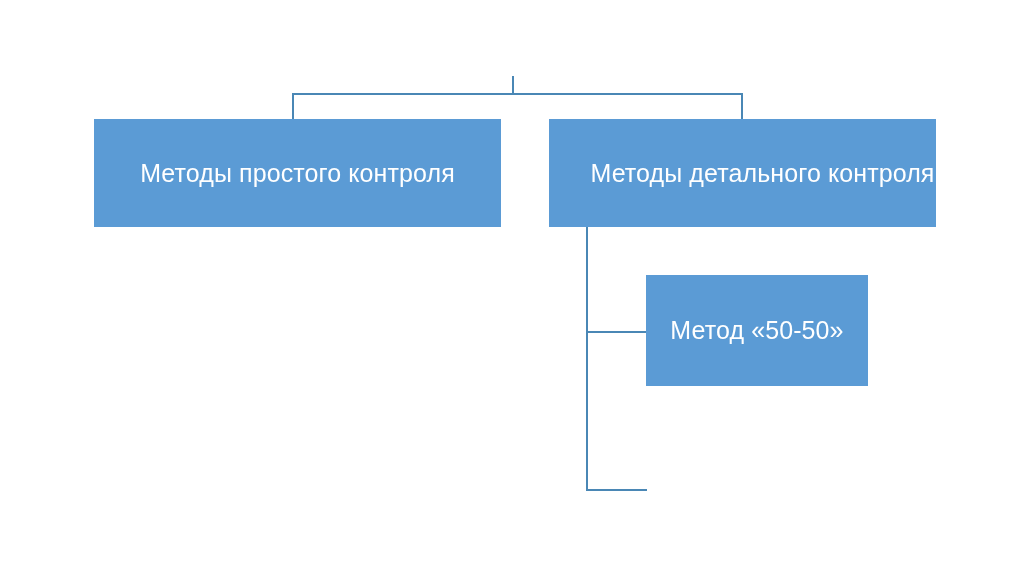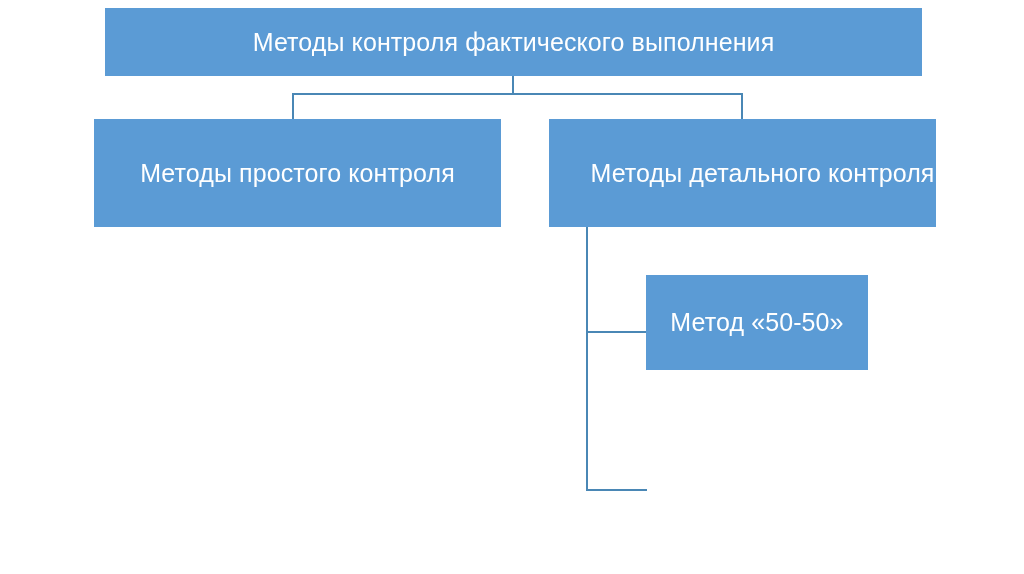--- a/index.html
+++ b/index.html
@@ -50,21 +50,21 @@
     top: 119px;
     width: 387px;
     height: 108px;
     font-size: 25px;
     padding-left: 40px;
   }
   #node-fifty {
     left: 646px;
     top: 275px;
     width: 222px;
-    height: 95px;
+    height: 111px;
     font-size: 25px;
   }
   #node-milestone {
     left: 646px;
     top: 433px;
     width: 222px;
     height: 112px;
     font-size: 25px;
   }
 
@@ -96,23 +96,20 @@
 
   <div class="conn conn-v" id="conn-root-stem"></div>
   <div class="conn conn-h" id="conn-bus"></div>
   <div class="conn conn-v" id="conn-drop-left"></div>
   <div class="conn conn-v" id="conn-drop-right"></div>
 
   <div class="conn conn-v" id="conn-trunk"></div>
   <div class="conn conn-h" id="conn-branch-fifty"></div>
   <div class="conn conn-h" id="conn-branch-mile"></div>
 
-  <div class="node" id="node-root" style="background:#5B9BD5">
-    <span>Методы контроля фактического выполнения</span>
-  </div>
 
   <div class="node" id="node-simple" style="background:#5B9BD5">
     <span>Методы простого контроля</span>
   </div>
 
   <div class="node" id="node-detailed" style="background:#5B9BD5">
     <span>Методы детального контроля</span>
   </div>
 
   <div class="node" id="node-fifty" style="background:#5B9BD5">

